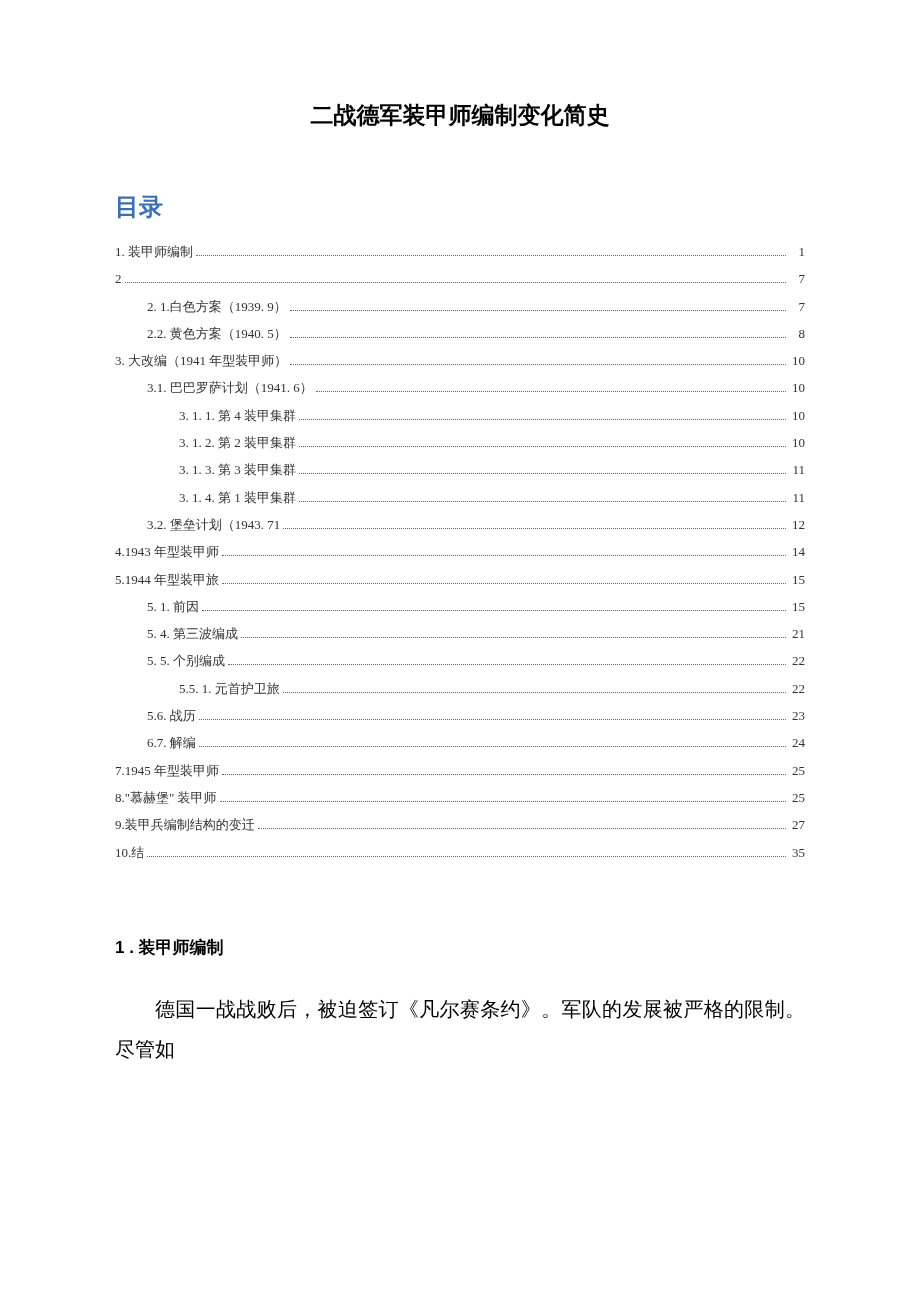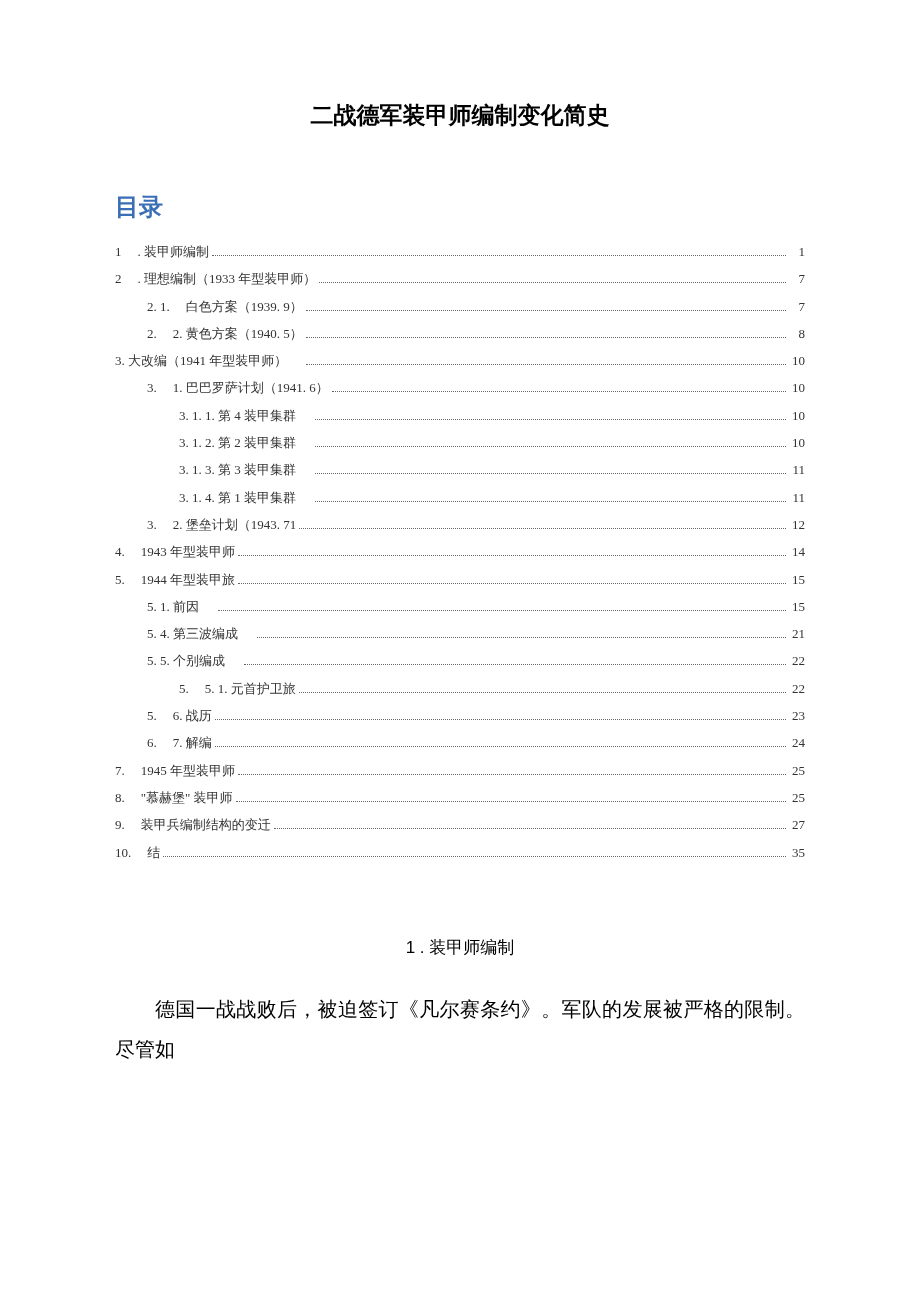--- a/index.html
+++ b/index.html
@@ -39,41 +39,40 @@
       font-size: 13px;
       color: #333;
       line-height: 2.1;
       white-space: nowrap;
     }
     .toc-entry .num {
       flex-shrink: 0;
     }
     .toc-entry .label {
       flex-shrink: 0;
-      margin-left: 16px;
+      margin-left: 0;
     }
     .toc-entry .dots {
       flex: 1;
       border-bottom: 1.5px dotted #666;
       margin: 0 3px 3px 3px;
       min-width: 10px;
       height: 1px;
     }
     .toc-entry .page {
       flex-shrink: 0;
       min-width: 16px;
       text-align: right;
     }
     .indent-0 { padding-left: 0; }
     .indent-1 { padding-left: 32px; }
     .indent-2 { padding-left: 64px; }
     .section-heading {
-      text-align: center;
       font-size: 17px;
-      font-weight: normal;
+      font-weight: bold;
       margin-top: 70px;
       margin-bottom: 30px;
       font-family: "SimHei", "黑体", sans-serif;
     }
     .body-para {
       font-size: 20px;
       line-height: 2.0;
       text-indent: 2em;
       text-align: justify;
     }
@@ -90,21 +89,20 @@
 
 <ul class="toc-list" id="toc-list">
     <li class="toc-entry indent-0">
       <span class="num num-spaced">1</span>
       <span class="label"> . 装甲师编制</span>
       <span class="dots"></span>
       <span class="page">1</span>
     </li>
     <li class="toc-entry indent-0">
       <span class="num num-spaced">2</span>
-      <span class="label">  . 理想编制（1933 年型装甲师）</span>
       <span class="dots"></span>
       <span class="page">7</span>
     </li>
     <li class="toc-entry indent-1">
       <span class="num num-spaced">2. 1.</span>
       <span class="label">  白色方案（1939. 9）</span>
       <span class="dots"></span>
       <span class="page">7</span>
     </li>
     <li class="toc-entry indent-1">

